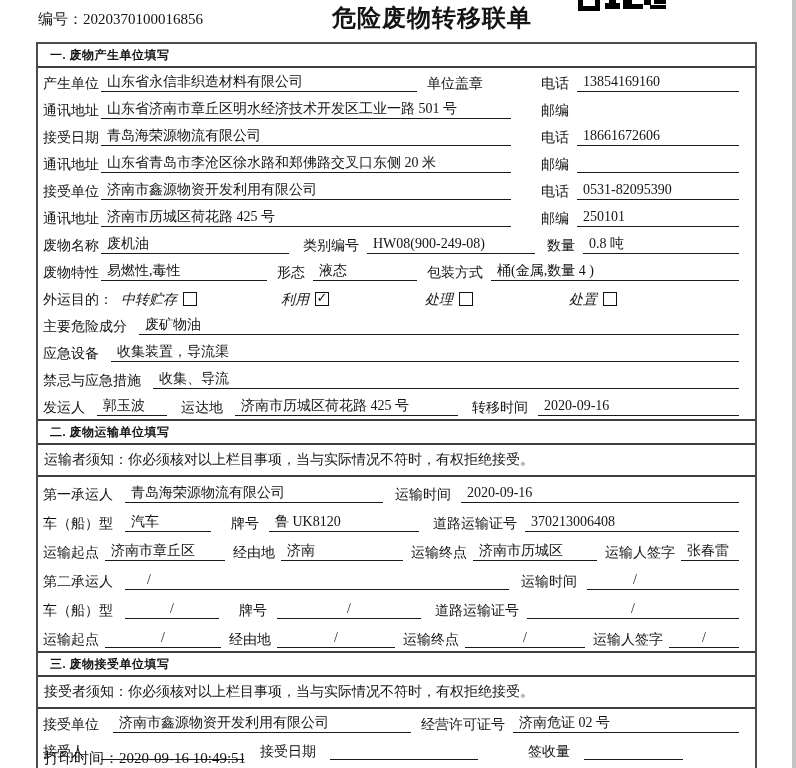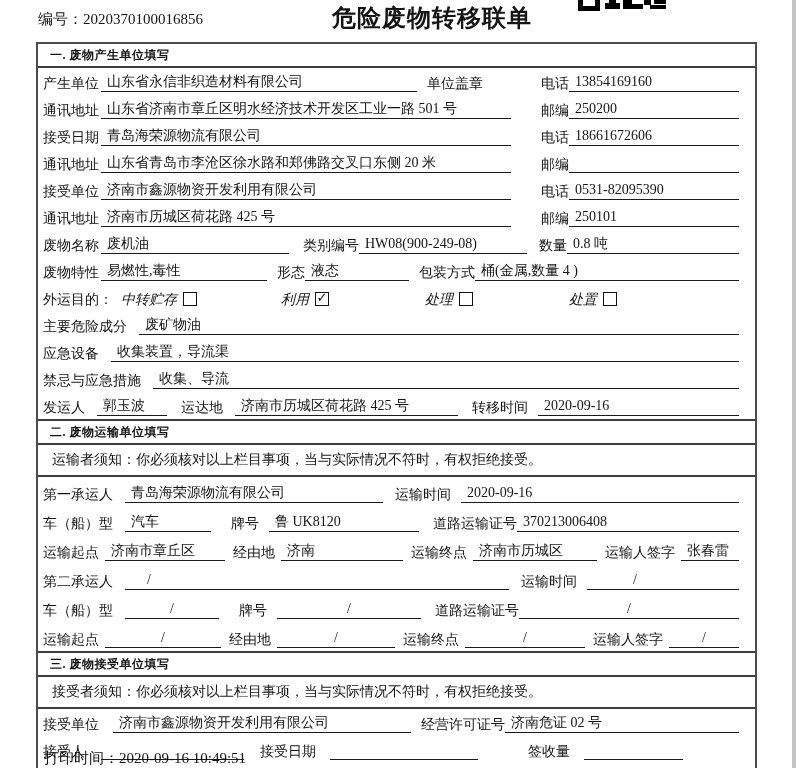--- a/index.html
+++ b/index.html
@@ -8,21 +8,21 @@
   .edge{position:absolute;right:0;top:0;width:4px;height:768px;background:#c4c4c4;}
   .hdr-no{position:absolute;left:38px;top:10px;font-size:15px;white-space:nowrap;}
   .title{position:absolute;left:332px;top:2px;font-size:24px;font-weight:bold;letter-spacing:1px;white-space:nowrap;}
   .qr{position:absolute;left:578px;top:0;width:90px;height:9px;}
   .qr i{position:absolute;background:#000;display:block;}
   .qr .ring{left:0;top:-11px;width:12px;height:12px;border:5px solid #000;background:#fff;}
   .form{position:absolute;left:36px;top:42px;width:717px;border:2px solid #4c4c4c;background:#fff;}
   .sec2,.sec3{border-top:2px solid #3f3f3f;}
   .sec-h{height:22px;display:flex;align-items:center;padding-left:12px;font-size:12px;font-weight:bold;
          border-bottom:2px solid #3f3f3f;letter-spacing:.5px;}
-  .note{height:30px;display:flex;align-items:center;padding-left:14px;font-size:14px;
+  .note{height:30px;display:flex;align-items:center;padding-left:6px;font-size:14px;
         border-bottom:2px solid #3f3f3f;}
   .row{display:flex;align-items:flex-end;height:24px;padding:0 16px 3px 5px;font-size:14px;line-height:17px;}
   .sec2 .row{height:26px;}
   .lab{white-space:nowrap;flex:none;}
   .u{border-bottom:1px solid #1a1a1a;white-space:nowrap;overflow:hidden;height:18px;line-height:18px;
      padding:0 2px 0 6px;flex:none;}
   .uf{flex:1 1 auto;}
   .uc{text-align:center;padding-left:2px;}
   .upl20{padding-left:22px;}
   .upl45{padding-left:46px;}
@@ -36,21 +36,21 @@
   .print{position:absolute;left:44px;top:749px;font-size:15px;white-space:nowrap;}
   
   .w62{width:62px}.w78{width:78px}.w90{width:90px}.w96{width:96px}.w112{width:112px}
   .w114{width:114px}.w116{width:116px}.w135{width:135px}.w140{width:140px}
   .w142{width:142px}.w158{width:158px}.w160{width:160px}.w180{width:180px}.w215{width:215px}
   .w250{width:250px}.w290{width:290px}.w308{width:308px}.w360{width:360px}
   
   .ml8{margin-left:8px}.ml10{margin-left:10px}.ml12{margin-left:12px}.ml14{margin-left:14px}
   .ml16{margin-left:16px}.ml20{margin-left:20px}.ml50{margin-left:50px}
   .ml84{margin-left:84px}.ml96{margin-left:96px}
-  .mr2{margin-right:2px}.mr6{margin-right:6px}.mr8{}.mr10{margin-right:10px}
+  .mr2{margin-right:2px}.mr6{margin-right:6px}.mr8{margin-right:8px}.mr10{margin-right:10px}
   .mr12{margin-right:12px}.mr14{margin-right:14px}.mr16{margin-right:16px}.mr56{margin-right:56px}
 </style>
 </head>
 <body>
 
 <div class="page">
 
   <div class="hdr-no"><span>编号：</span><span>2020370100016856</span></div>
 
   <div class="title">危险废物转移联单</div>
@@ -80,21 +80,20 @@
         <span class="lab mr8">电话</span>
         <span class="u uf">13854169160</span>
       </div>
 
       <div class="row">
         <div class="c1">
           <span class="lab mr2">通讯地址</span>
           <span class="u uf">山东省济南市章丘区明水经济技术开发区工业一路 501 号</span>
         </div>
         <span class="lab mr8">邮编</span>
-        <span class="u uf">250200</span>
       </div>
 
       <div class="row">
         <div class="c1">
           <span class="lab mr2">接受日期</span>
           <span class="u uf">青岛海荣源物流有限公司</span>
         </div>
         <span class="lab mr8">电话</span>
         <span class="u uf">18661672606</span>
       </div>

